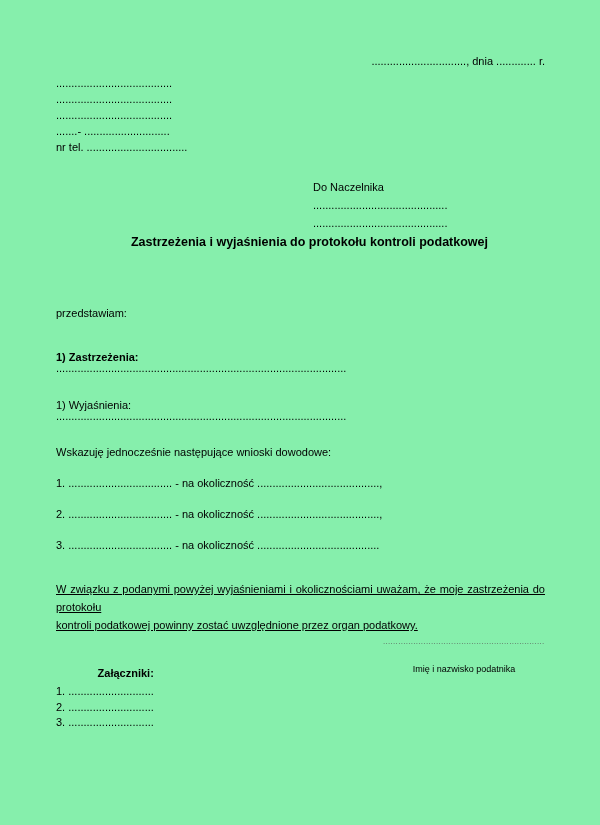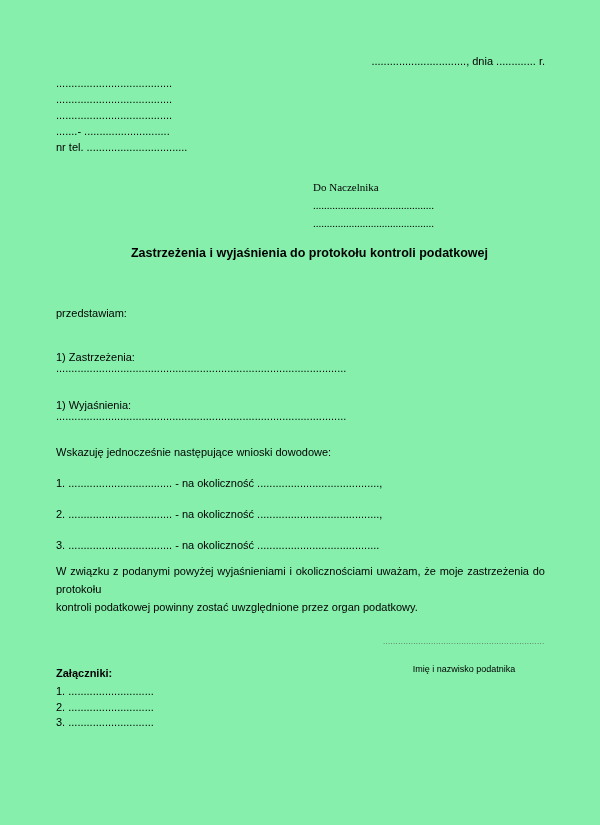--- a/index.html
+++ b/index.html
@@ -15,57 +15,57 @@
     background: #86efac;
     overflow: hidden;
     font-size: 11px;
   }
   .abs { position: absolute; }
 
   .date-line { top: 55px; left: 56px; right: 55px; text-align: right; }
 
   .sender-block { top: 75px; left: 56px; line-height: 16px; }
 
-  .recipient-block { top: 178px; left: 313px; line-height: 18px; font-family: Liberation Serif, serif; }
+  .recipient-block { top: 178px; left: 313px; line-height: 18px; }
 
   .doc-title {
-    top: 246px; left: 0; right: 0;
+    top: 235px; left: 0; right: 0;
     text-align: center;
     font-weight: bold;
     font-size: 12.5px;
     padding-left: 19px;
   }
 
   .para { left: 56px; width: 489px; line-height: 18px; }
   .intro-para { top: 304px; }
-  .closing-para { top: 562px; }
+  .closing-para { top: 580px; text-decoration: underline; }
   .justify-full { text-align: justify; text-align-last: justify; }
 
-  .sec-label-1 { top: 351px; left: 56px; }
+  .sec-label-1 { top: 351px; left: 56px; font-weight: bold; }
   .sec-dots-1  { top: 362px; left: 56px; }
   .sec-label-2 { top: 399px; left: 56px; }
   .sec-dots-2  { top: 410px; left: 56px; }
 
   .evidence-heading { top: 446px; left: 56px; }
   .evidence-item-1 { top: 477px; left: 56px; }
   .evidence-item-2 { top: 508px; left: 56px; }
   .evidence-item-3 { top: 539px; left: 56px; }
 
   .signature-block { top: 637px; right: 55px; width: 162px; text-align: center; }
   .signature-dots {
     font-size: 8px;
     letter-spacing: 0.3px;
     color: #555;
     white-space: nowrap;
     overflow: hidden;
   }
   .signature-caption { font-size: 9px; margin-top: 18px; }
 
   .attachments-block { top: 667px; left: 56px; }
-  .attachments-heading { font-weight: bold; margin-bottom: 5px; }
+  .attachments-heading { font-weight: bold; margin-bottom: 5px; text-align: right; }
   .attachments-block .att-line { line-height: 15.5px; }
 
   .dots { white-space: nowrap; }
 </style>
 </head>
 <body>
 
 <div class="page">
 
   <div class="abs date-line">..............................., dnia ............. r.</div>

